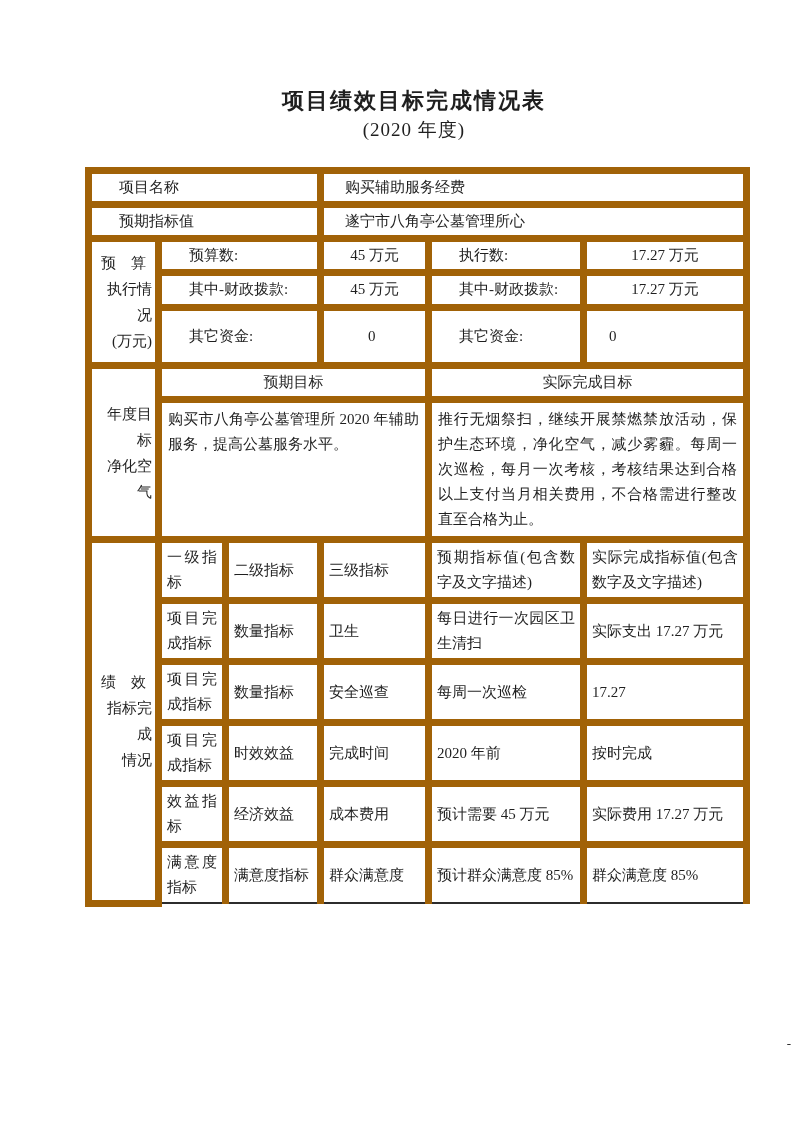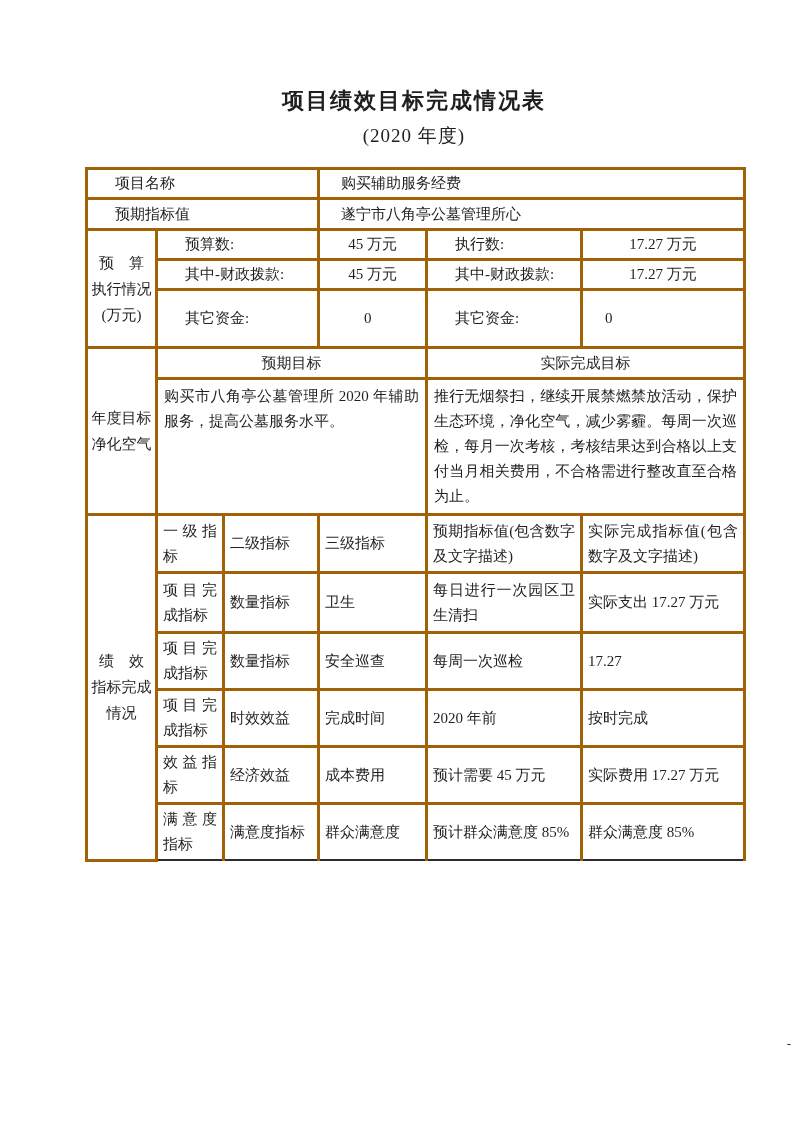--- a/index.html
+++ b/index.html
@@ -7,43 +7,43 @@
     position:relative;
     width:793px;height:1122px;
     background:#ffffff;
     font-family:"Liberation Serif","DejaVu Serif",serif;
     color:#1f1f1f;
     overflow:hidden;
     border-radius:28px;
   }
   .title-wrap{position:absolute;left:85px;top:86px;width:658px;text-align:center;}
   .doc-title{font-size:22px;font-weight:bold;letter-spacing:2px;}
-  .doc-subtitle{font-size:19px;margin-top:7px;letter-spacing:1px;}
+  .doc-subtitle{font-size:19px;margin-top:1px;letter-spacing:1px;}
   table.main{
     position:absolute;left:85px;top:167px;
     width:658px;
     border-collapse:collapse;
     table-layout:fixed;
     font-size:15px;
   }
   table.main td{
-    border:3px solid #a16207;
+    border:7px solid #a16207;
     padding:1px 5px;
     vertical-align:middle;
     line-height:25px;
   }
   table.main tr.bottom td{border-bottom:2px solid #2c2c2c;}
   .lblpad{padding-left:27px !important;}
   .num{text-align:center;margin-top:48px;}
   .zero-l{padding-left:44px !important;}
   .zero-r{padding-left:22px !important;}
   .ctr{text-align:center;}
   .goal{vertical-align:top !important;padding:4px 6px !important;line-height:25px;text-align:justify;}
   .sidelbl{padding:8px 3px !important;}
-  .sidelbl div{line-height:26px;text-align:center;}
+  .sidelbl div{line-height:26px;text-align:right;}
   .sidelbl div.lc{text-align:center;}
   .ind{padding:2px 5px !important;line-height:25px;text-align:justify;}
   .pagenum{position:absolute;left:0;top:1036px;width:793px;text-align:right;font-size:13px;letter-spacing:1px;margin-left:28px;}
 </style>
 </head>
 <body>
 
 <div class="doc">
 
   <div class="title-wrap">

